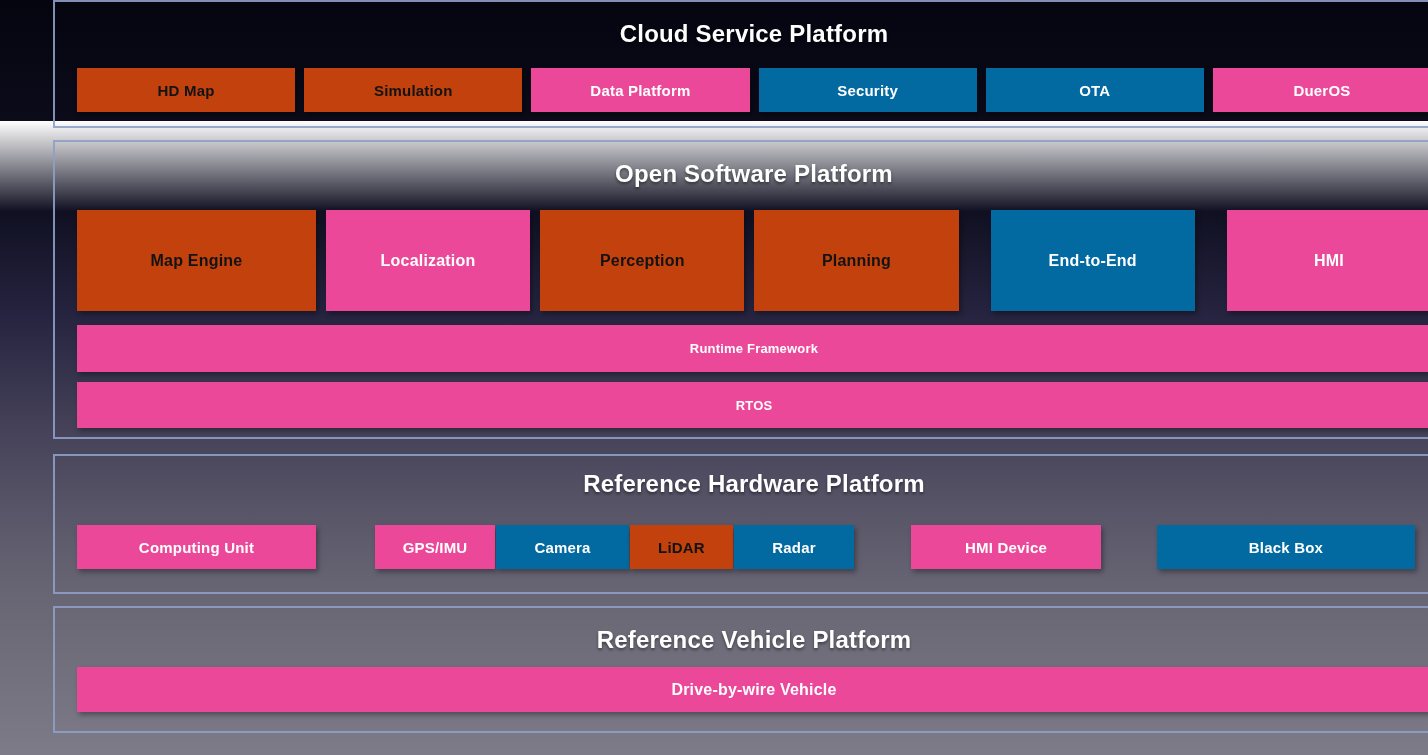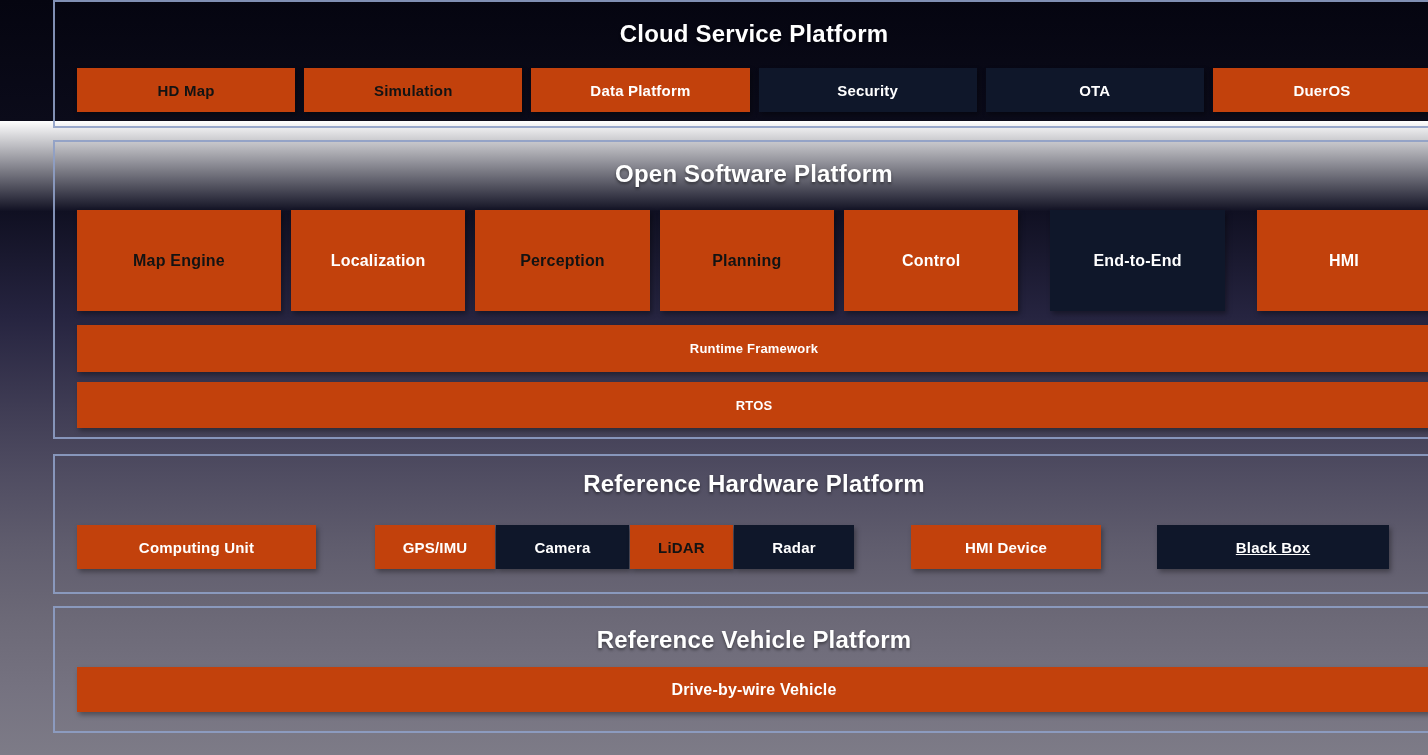--- a/index.html
+++ b/index.html
@@ -30,22 +30,22 @@
     text-shadow: 0 2px 3px rgba(0,0,0,0.45);
   }
   .row { display: flex; }
   .box {
     display: flex; align-items: center; justify-content: center;
     font-size: 15px; font-weight: bold; letter-spacing: 0.2px;
     color: #ffffff; text-align: center;
     box-shadow: 2px 3px 5px rgba(0,0,0,0.35);
   }
   .yellow { background: #c2410c; color: #131313; }
-  .blue   { background: #c2410c; }
-  .red    { background: #0f172a; }
+  .blue   { background: #ec4899; }
+  .red    { background: #0369a1; }
 
   
   .panel-cloud { height: 128px; margin-bottom: 12px; }
   .panel-cloud .panel-title { padding-top: 20px; }
   .cloud-row { margin-top: 22px; gap: 9px; }
   .cloud-row .box { flex: 1; height: 44px; }
 
   
   .panel-software { height: 299px; margin-bottom: 15px; }
   .panel-software .panel-title { padding-top: 20px; }
@@ -63,21 +63,21 @@
   .panel-hardware { height: 140px; margin-bottom: 12px; }
   .panel-hardware .panel-title { padding-top: 16px; }
   .hw-row { margin-top: 29px; gap: 1px; }
   .hw-row .box { height: 44px; }
   .hw-computing { width: 239px; }
   .hw-gps    { width: 120px; margin-left: 58px; }
   .hw-camera { width: 133px; }
   .hw-lidar  { width: 103px; }
   .hw-radar  { width: 120px; }
   .hw-hmi    { width: 190px; margin-left: 56px; }
-  .hw-blackbox { width: 232px; margin-left: 55px; text-decoration: underline; }
+  .hw-blackbox { width: 258px; margin-left: 55px; }
 
   
   .panel-vehicle { height: 127px; }
   .panel-vehicle .panel-title { padding-top: 20px; }
   .vehicle-bar { width: 100%; height: 45px; margin-top: 15px; font-size: 16px; }
 </style>
 </head>
 <body>
 
 <div class="canvas">
@@ -94,21 +94,20 @@
     </div>
   </section>
 
   <section class="panel panel-software">
     <h2 class="panel-title">Open Software Platform</h2>
     <div class="row module-row">
       <div class="box yellow wide">Map Engine</div>
       <div class="box blue">Localization</div>
       <div class="box yellow">Perception</div>
       <div class="box yellow">Planning</div>
-      <div class="box blue">Control</div>
       <div class="box red spaced">End-to-End</div>
       <div class="box blue spaced">HMI</div>
     </div>
     <div class="box blue layer-bar">Runtime Framework</div>
     <div class="box blue layer-bar">RTOS</div>
   </section>
 
   <section class="panel panel-hardware">
     <h2 class="panel-title">Reference Hardware Platform</h2>
     <div class="row hw-row">

